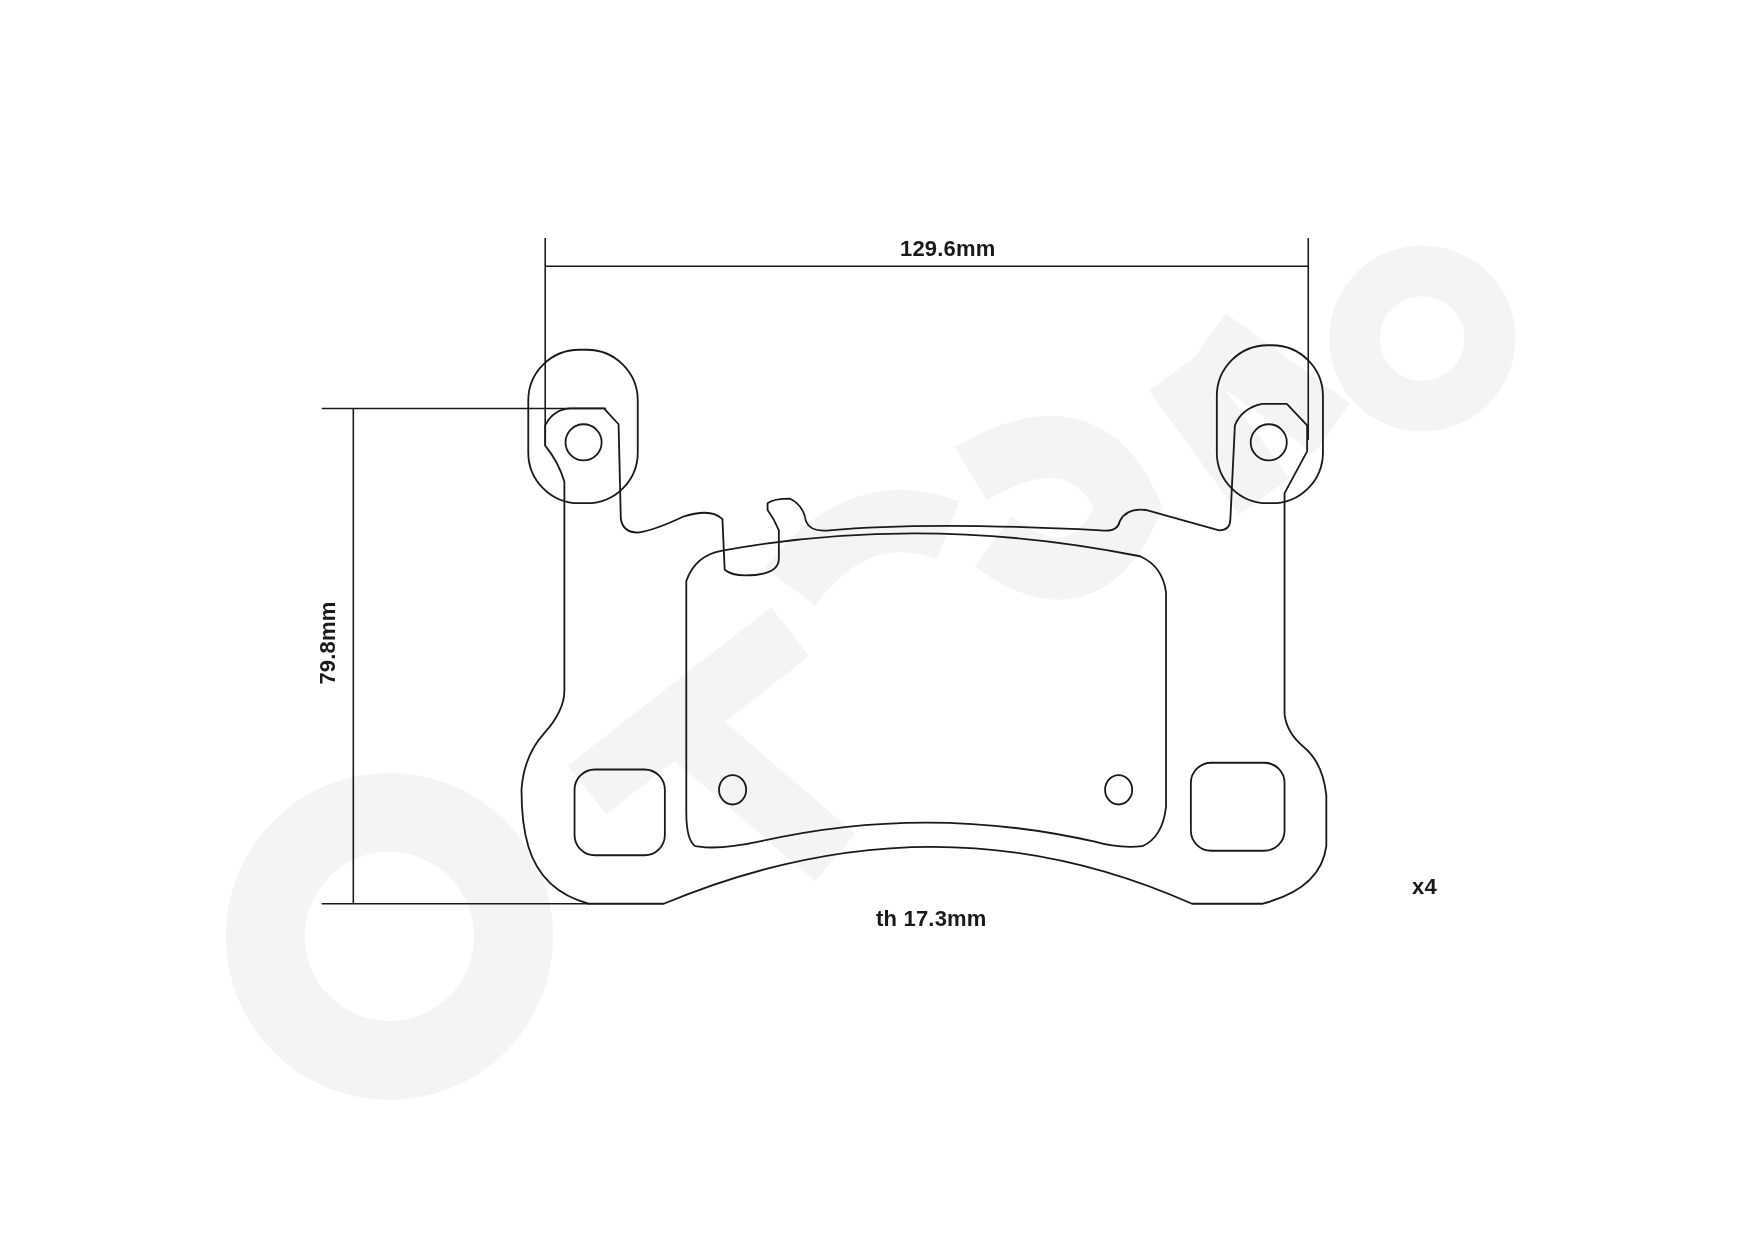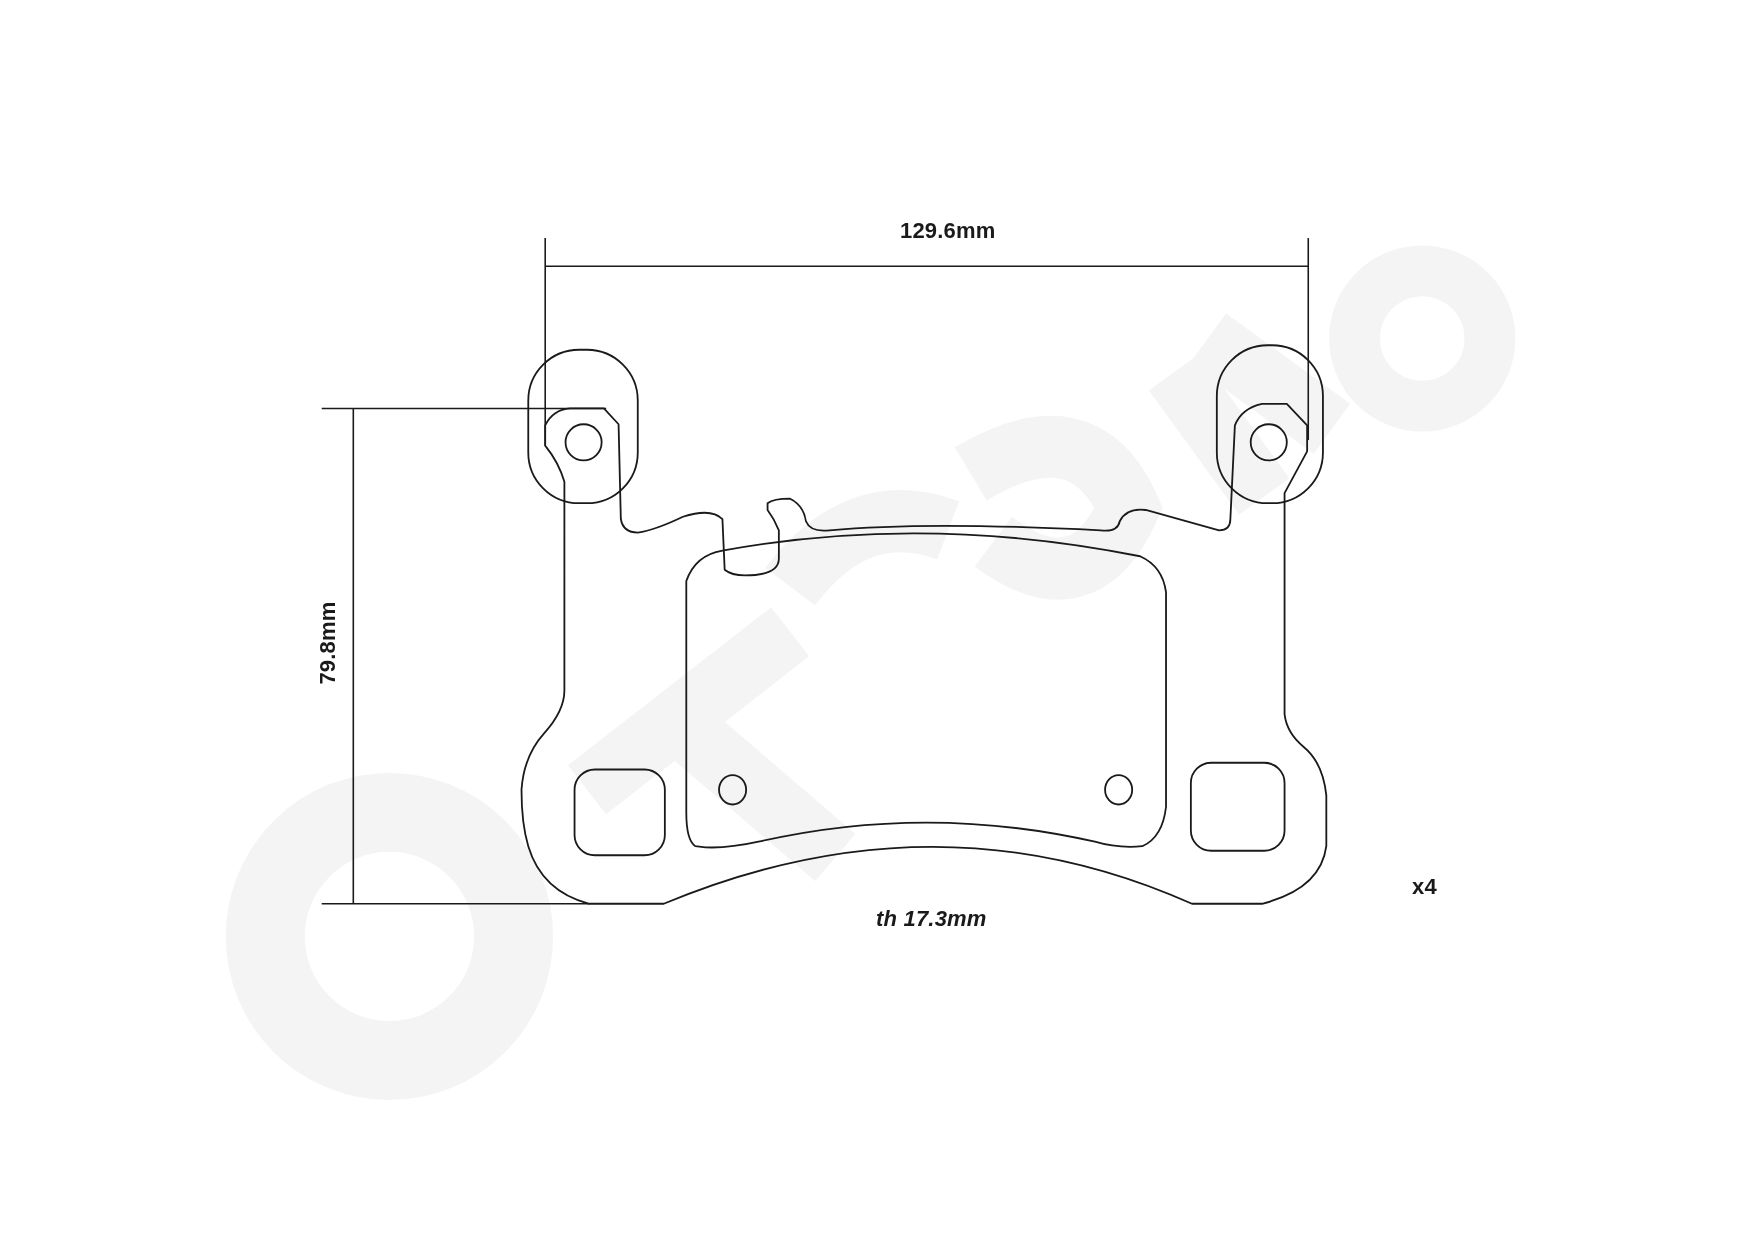--- a/index.html
+++ b/index.html
@@ -4,23 +4,23 @@
 <style>
   html, body { margin: 0; padding: 0; background: #ffffff; }
   body { width: 1753px; height: 1240px; position: relative; overflow: hidden;
          font-family: "Liberation Sans", "DejaVu Sans", sans-serif; }
   #drawing { position: absolute; left: 0; top: 0; width: 1753px; height: 1240px; }
   .ln { fill: none; stroke: #1a1a1a; stroke-width: 1.6; stroke-linejoin: round; stroke-linecap: round; }
   .dim { fill: none; stroke: #1a1a1a; stroke-width: 1.4; }
   .wm { fill: none; stroke: #f4f4f4; }
   .label { position: absolute; color: #1a1a1a; font-size: 22px; font-weight: bold;
            white-space: nowrap; letter-spacing: 0.2px; }
-  #lbl-width { left: 900px; top: 218px; }
+  #lbl-width { left: 900px; top: 236px; }
   #lbl-height { left: 286px; top: 630px; transform: rotate(-90deg); transform-origin: center center; }
-  #lbl-thick { left: 876px; top: 906px; font-style: italic; }
+  #lbl-thick { left: 876px; top: 906px; }
   #lbl-qty { left: 1412px; top: 874px; }
 </style>
 </head>
 <body>
 
 <svg id="drawing" viewBox="0 0 1553 1099" preserveAspectRatio="none" xmlns="http://www.w3.org/2000/svg">
 
   <g>
     <circle class="wm" cx="345" cy="830" r="110" stroke-width="70"></circle>
     <path class="wm" stroke-width="55" d="M520 700 L700 560 M600 640 L740 760"></path>

